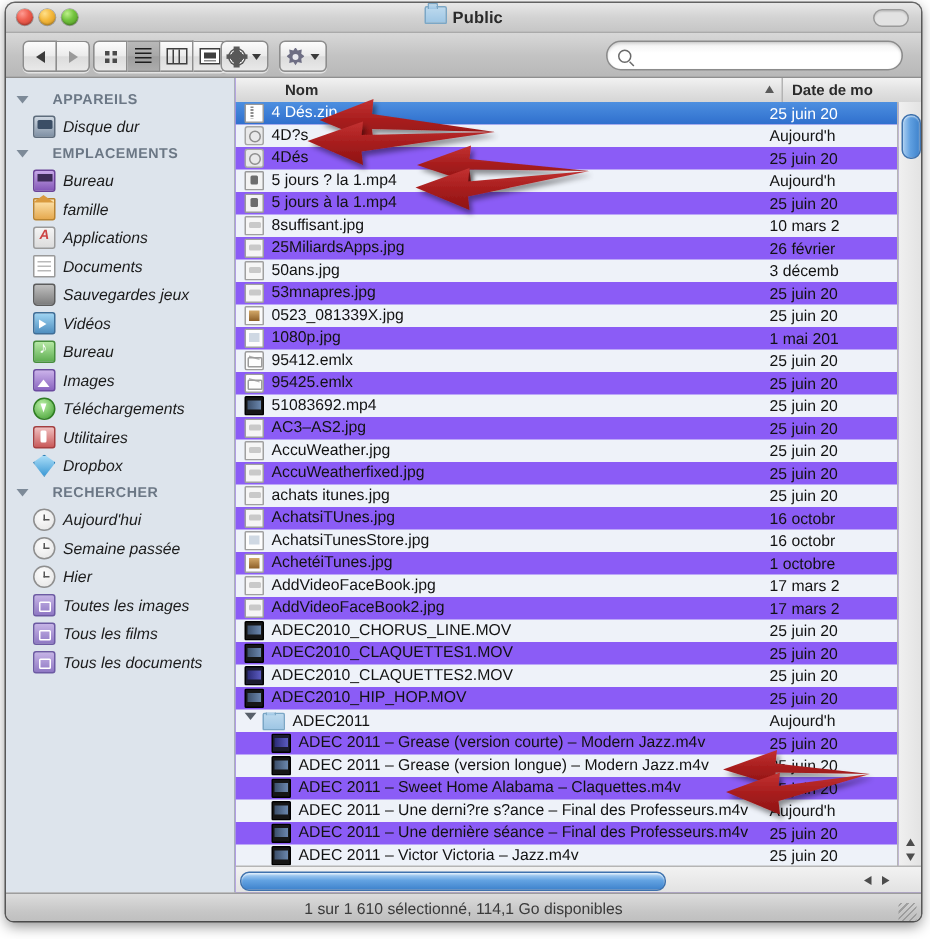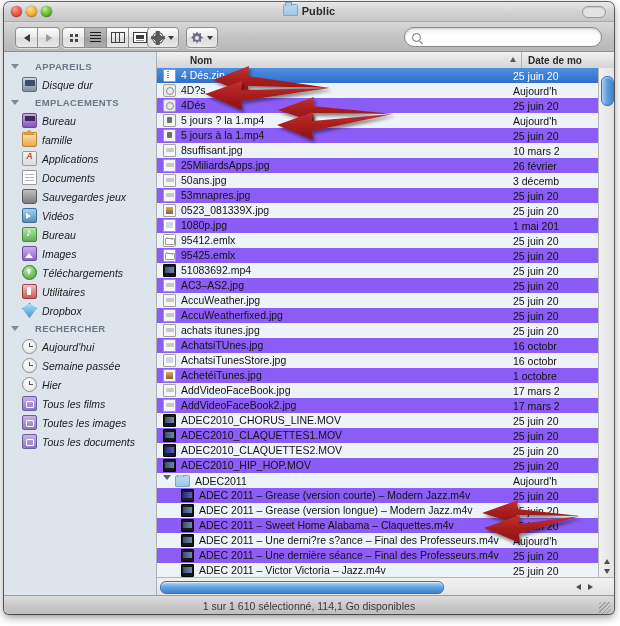--- a/index.html
+++ b/index.html
@@ -430,25 +430,25 @@
         <div class="sb-item">
           <span class="sb-ico ico-clock"></span>
           <span>Semaine passée</span>
         </div>
         <div class="sb-item">
           <span class="sb-ico ico-clock"></span>
           <span>Hier</span>
         </div>
         <div class="sb-item">
           <span class="sb-ico ico-smart"></span>
+          <span>Toutes les images</span>
+        </div>
+        <div class="sb-item">
+          <span class="sb-ico ico-smart"></span>
           <span>Tous les films</span>
-        </div>
-        <div class="sb-item">
-          <span class="sb-ico ico-smart"></span>
-          <span>Toutes les images</span>
         </div>
         <div class="sb-item">
           <span class="sb-ico ico-smart"></span>
           <span>Tous les documents</span>
         </div>
       </div>
 
       <div class="listpanel">
 
         <div class="colhead">

